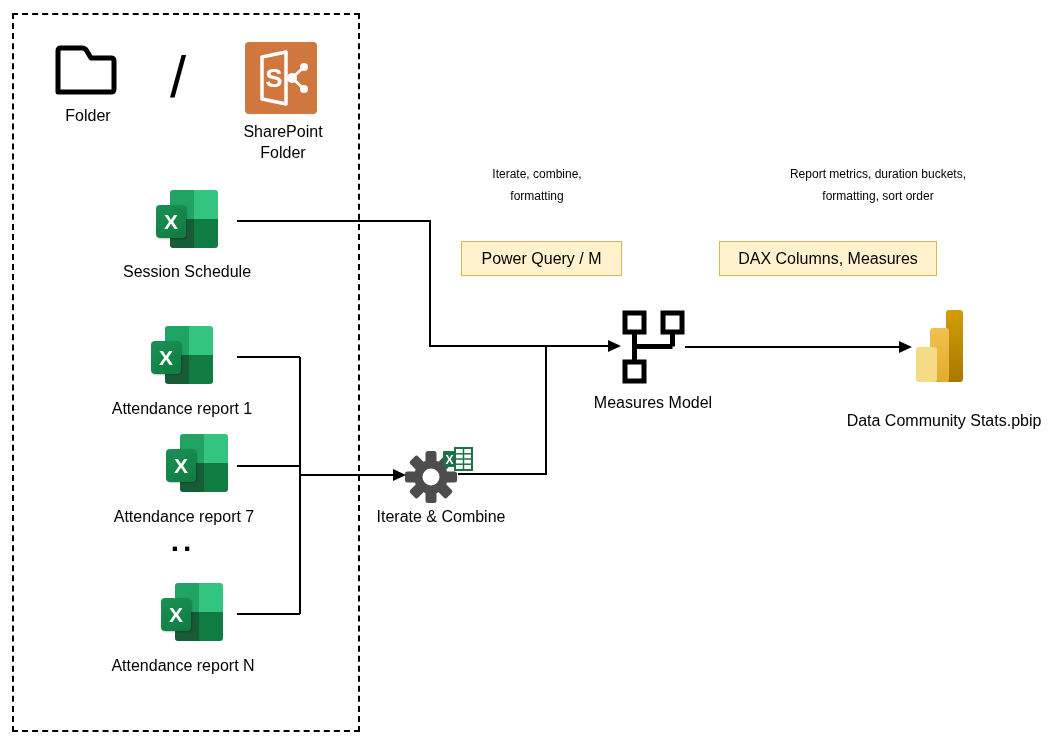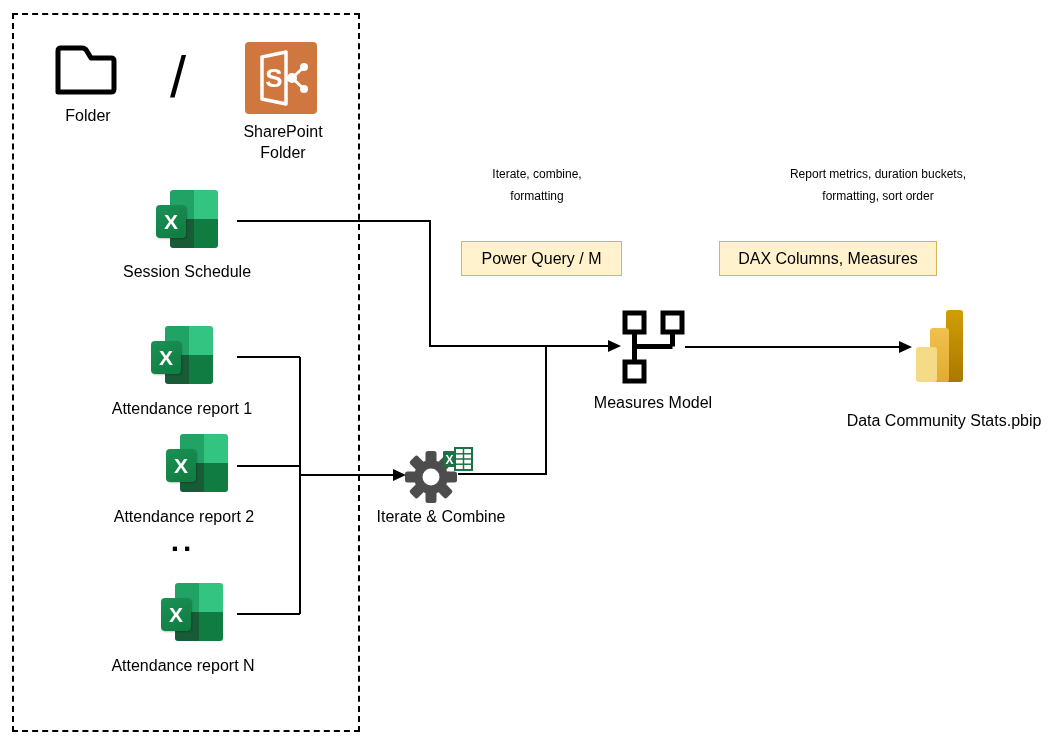--- a/index.html
+++ b/index.html
@@ -96,21 +96,21 @@
     <div class="xl-sheet">
       <div class="q q1"></div>
         <div class="q q2"></div>
         <div class="q q3"></div>
         <div class="q q4"></div>
     </div>
     <div class="xl-tile">
       <span>X</span>
     </div>
   </div>
-  <div class="abs lbl" style="left:101px;top:506px;width:166px;">Attendance report 2</div>
+  <div class="abs lbl" style="left:101px;top:506px;width:166px;">Attendance report 7</div>
 
   <div class="abs ellipsis" style="left:158px;top:526px;width:50px;">..</div>
 
   <div class="abs excel-icon" style="left:161px;top:583px;">
     <div class="xl-sheet">
       <div class="q q1"></div>
         <div class="q q2"></div>
         <div class="q q3"></div>
         <div class="q q4"></div>
     </div>

